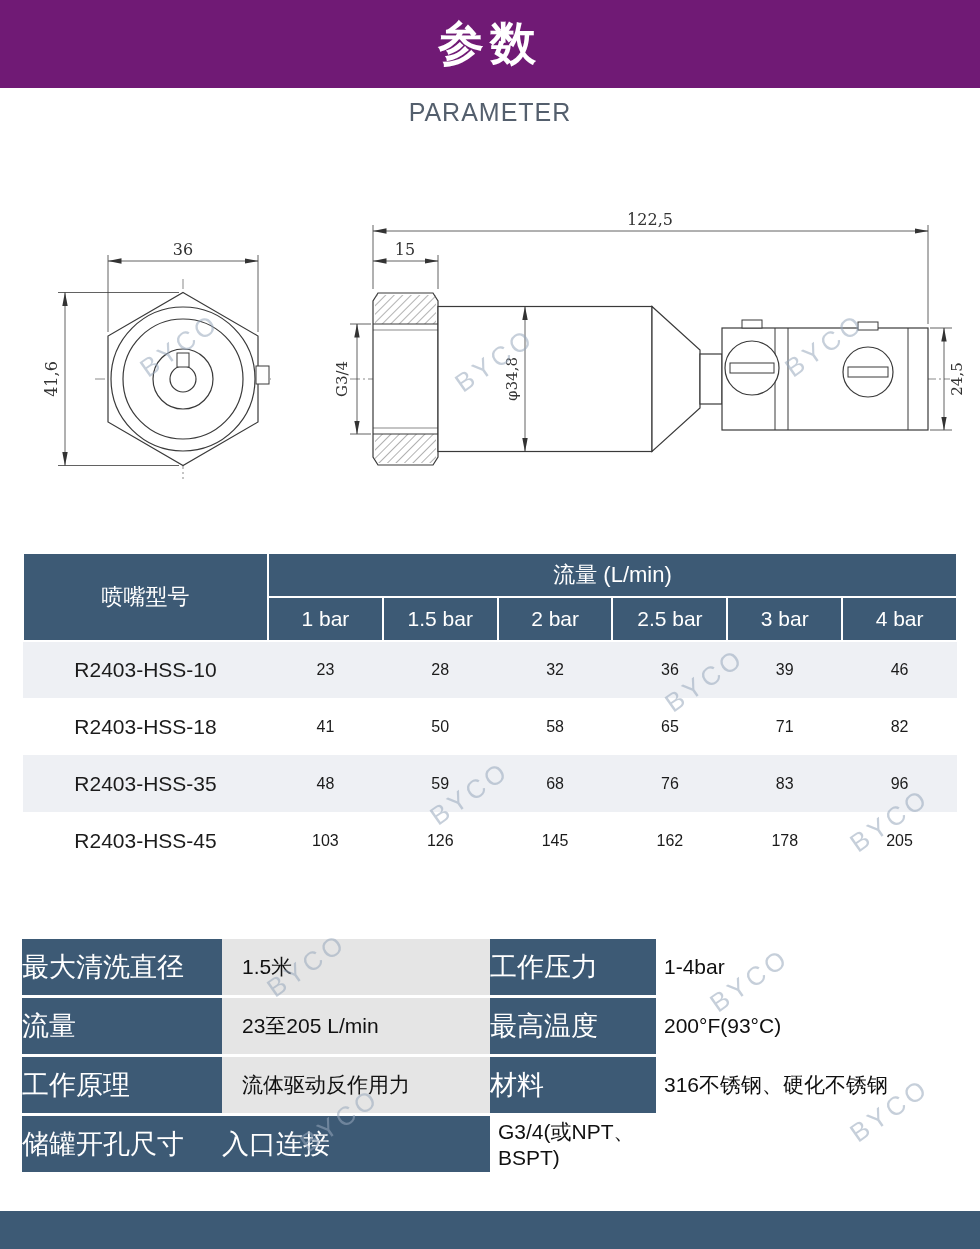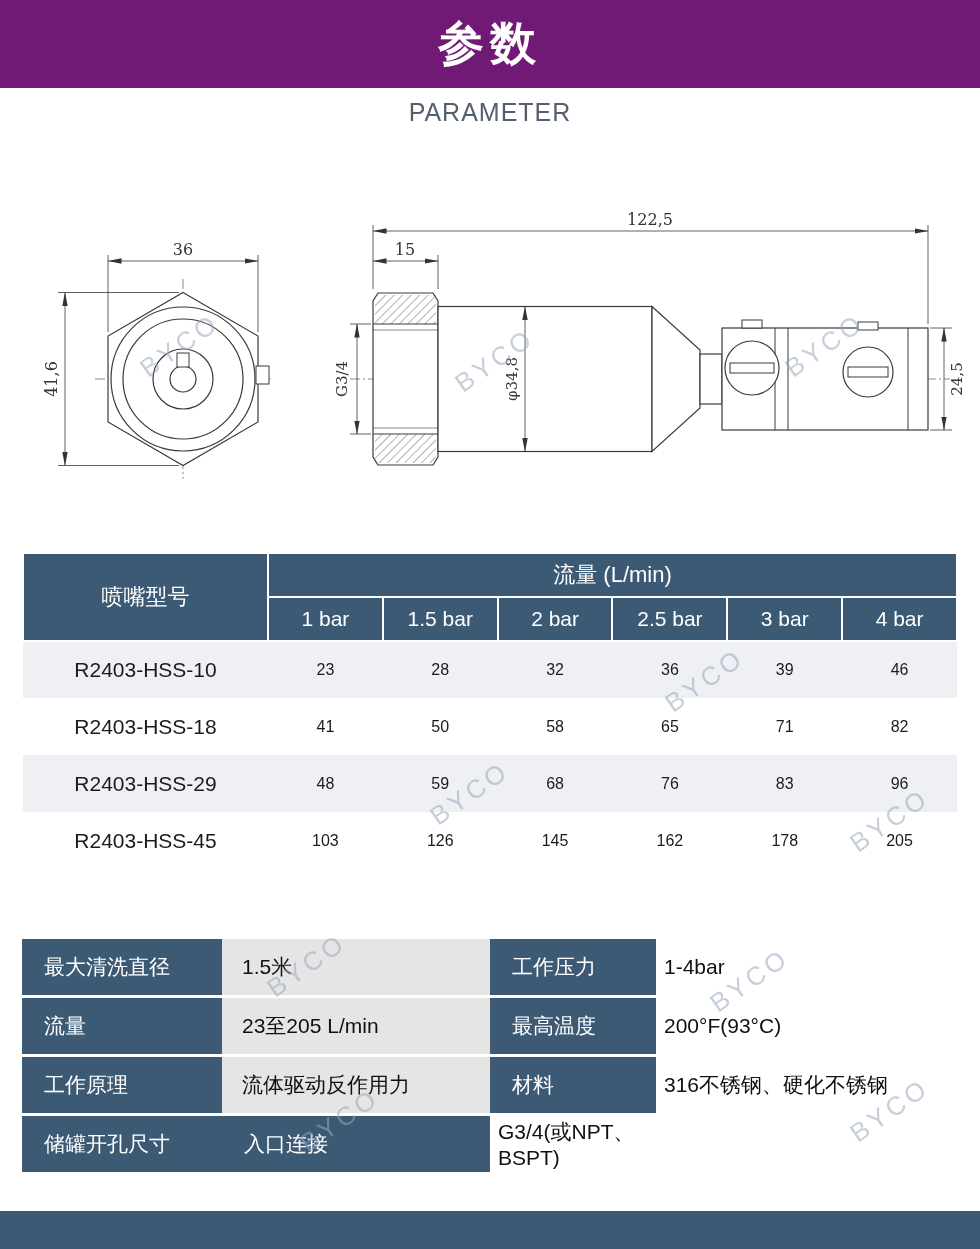--- a/index.html
+++ b/index.html
@@ -20,21 +20,21 @@
   table.flow th { background:#3d5a75; color:#fff; font-weight:400; border:2px solid #fff; text-align:center; }
   table.flow thead tr.h1 th { height:44px; font-size:22px; }
   table.flow thead tr.h2 th { height:44px; font-size:21px; }
   table.flow th.model-h { width:245px; font-size:21px; }
   table.flow tbody td { height:57px; font-size:16px; text-align:center; color:#1b1b1b; }
   table.flow tbody td.model { font-size:21px;margin-top:43px; }
   table.flow tbody tr.odd  { background:#eef0f4; }
   table.flow tbody tr.even { background:#ffffff; }
 
   .spec { display:grid; grid-template-columns:200px 268px 166px 302px; grid-auto-rows:56px; row-gap:3px; margin:70px 22px 0; }
-  .spec .lab { background:#3d5a75; color:#fff; display:flex; align-items:center; padding-left:22px; font-size:21px; }
+  .spec .lab { background:#3d5a75; color:#fff; display:flex; align-items:center; font-size:27px; }
   .spec .val { display:flex; align-items:center; font-size:21px; color:#101010; }
   .spec .v1  { background:#e5e5e5; padding-left:20px; }
   .spec .v2  { background:#ffffff; padding-left:8px; }
 
   .footer { position:absolute; left:0; bottom:0; width:100%; height:38px; background:#3d5a75; }
 
   .wm {
     position:absolute; font-size:26px; letter-spacing:4px;
     color:rgba(151,168,187,.55); transform:rotate(-35deg);
     pointer-events:none; z-index:4; white-space:nowrap;
@@ -171,21 +171,21 @@
     <tr class="even">
       <td class="model">R2403-HSS-18</td>
       <td>41</td>
       <td>50</td>
       <td>58</td>
       <td>65</td>
       <td>71</td>
       <td>82</td>
     </tr>
     <tr class="odd">
-      <td class="model">R2403-HSS-29</td>
+      <td class="model">R2403-HSS-35</td>
       <td>48</td>
       <td>59</td>
       <td>68</td>
       <td>76</td>
       <td>83</td>
       <td>96</td>
     </tr>
     <tr class="even">
       <td class="model">R2403-HSS-45</td>
       <td>103</td>

